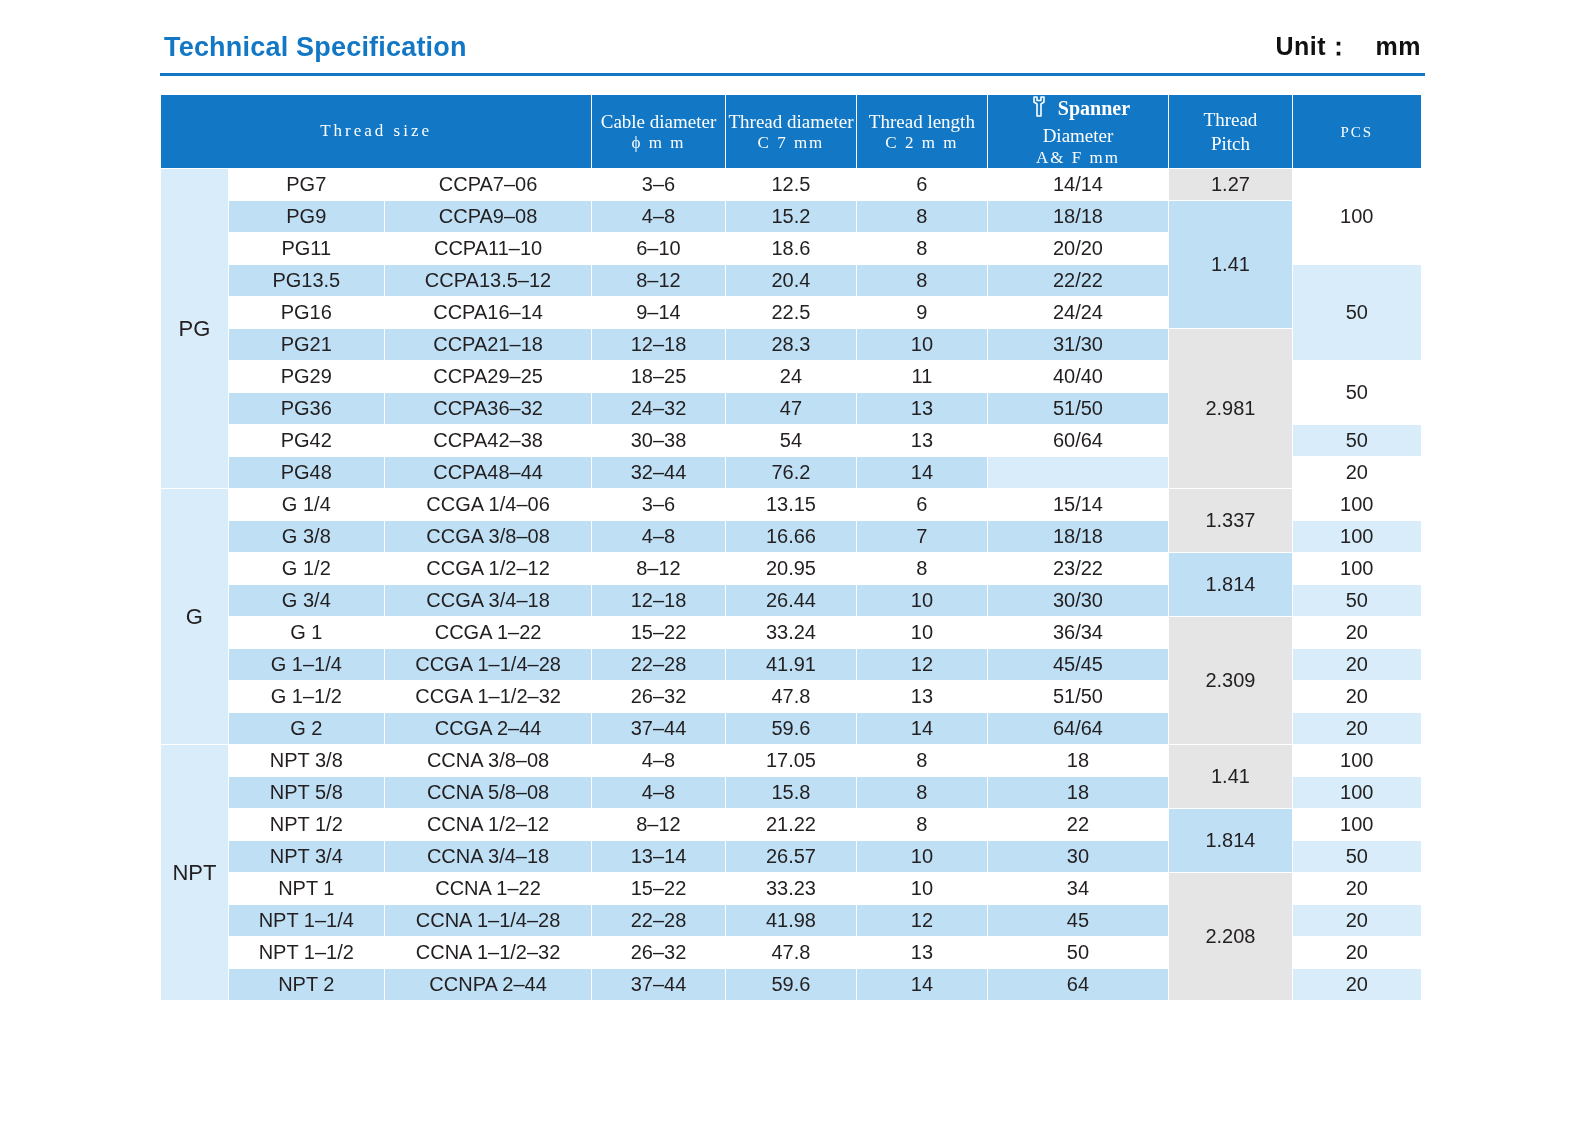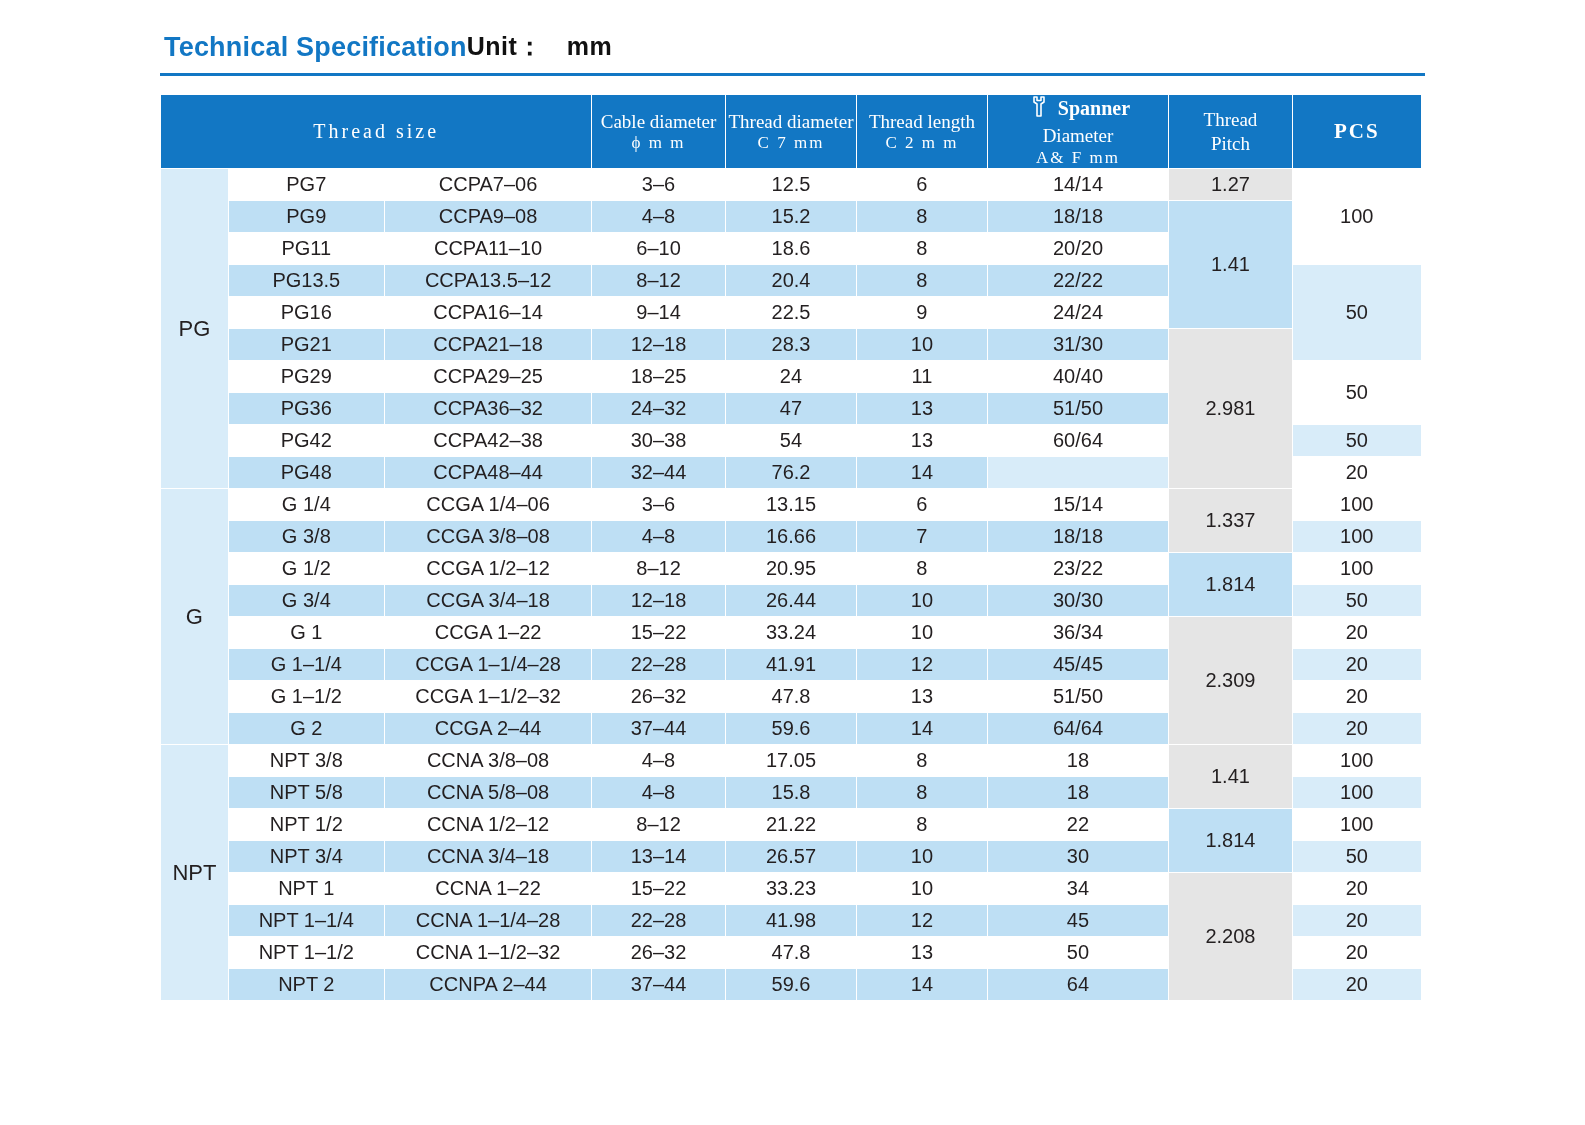--- a/index.html
+++ b/index.html
@@ -17,20 +17,21 @@
   .page {
     position: relative;
     width: 1585px;
     height: 1125px;
     box-sizing: border-box;
     padding: 30px 160px 0 160px;
   }
   .header-row {
     display: flex;
     align-items: flex-end;
+    justify-content: space-between;
     padding: 0 4px 10px 4px;
   }
   .doc-title {
     color: #1277c4;
     font-size: 27px;
     font-weight: bold;
     letter-spacing: 0.2px;
   }
   .unit-label {
     font-size: 25px;
@@ -63,34 +64,33 @@
   }
   thead th {
     background: #1277c4;
     color: #ffffff;
     height: 78px;
     font-family: "Liberation Serif", serif;
     font-size: 19px;
     line-height: 1.22;
   }
   thead th.thread-size-head {
-    font-size: 20px;
+    font-size: 17px;
     letter-spacing: 3px;
   }
   thead th .hl {
     display: block;
   }
   thead th .small {
     font-size: 17px;
     letter-spacing: 2px;
   }
   thead th.pcs-head {
-    font-size: 21px;
+    font-size: 15px;
     letter-spacing: 2px;
-    font-weight: bold;
   }
   .spanner-head .sp-line1 {
     display: block;
     font-size: 20px;
     font-weight: bold;
   }
   .spanner-icon {
     display: inline-block;
     vertical-align: -4px;
     margin-right: 6px;

